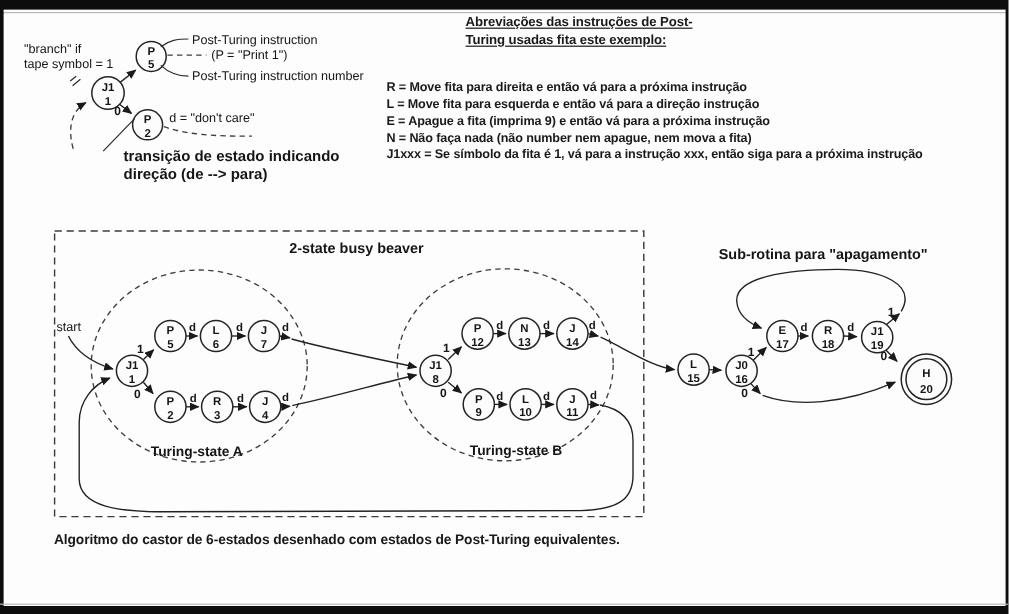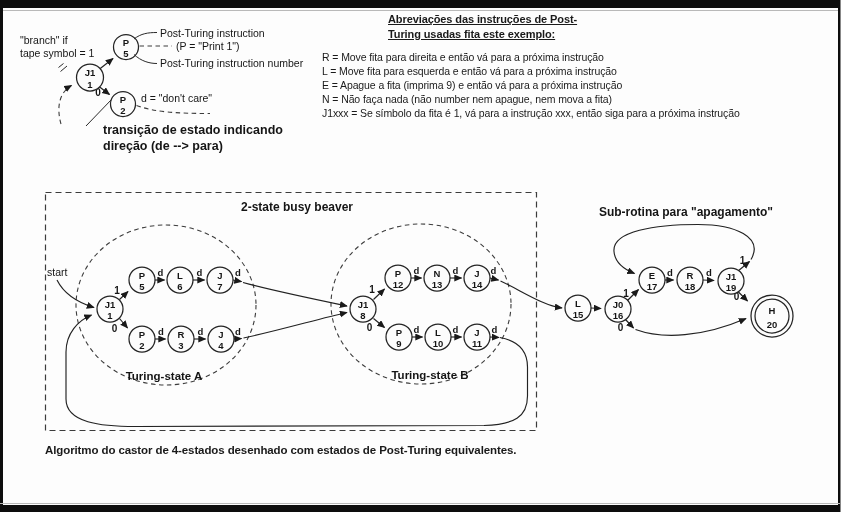--- a/index.html
+++ b/index.html
@@ -16,22 +16,22 @@
   .bar-right{left:838px;top:0;width:3px;height:512px;}
   .hairline{position:absolute;background:#b9b9b9;height:1px;left:0;width:841px;}
   .hl-top{top:10px;} .hl-bottom{top:503px;}
 
   .abbr-title{
     position:absolute; left:388px; top:12px;
     font-weight:bold; font-size:11px; line-height:14.5px;
     text-decoration:underline; letter-spacing:-0.1px; white-space:nowrap;
   }
   .abbr-list{
-    position:absolute; left:322px; top:50px;
-    font-weight:normal; font-size:10.5px; line-height:14px;
+    position:absolute; left:322px; top:66px;
+    font-weight:bold; font-size:10.5px; line-height:14px;
     letter-spacing:-0.1px; white-space:nowrap;
   }
   .caption{
     position:absolute; left:45px; top:444px;
     font-weight:bold; font-size:11.5px; white-space:nowrap; letter-spacing:-0.1px;
   }
   svg.diagram{position:absolute;left:0;top:0;}
   svg.diagram text{fill:#151515;}
   .nodetxt{font-size:9.5px;font-weight:bold;text-anchor:middle;}
   .elabel{font-size:10px;font-weight:bold;text-anchor:middle;}
@@ -56,27 +56,27 @@
   <div class="edge-bar bar-left"></div>
   <div class="edge-bar bar-right"></div>
 
   <div class="abbr-title">
     <div>Abreviações das instruções de Post-</div>
     <div>Turing usadas fita este exemplo:</div>
   </div>
 
   <div class="abbr-list">
     <div>R = Move fita para direita e então vá para a próxima instrução</div>
-    <div>L = Move fita para esquerda e então vá para a próxima instrução</div>
+    <div>L = Move fita para esquerda e então vá para a direção instrução</div>
     <div>E = Apague a fita (imprima 9) e então vá para a próxima instrução</div>
     <div>N = Não faça nada (não number nem apague, nem mova a fita)</div>
     <div>J1xxx = Se símbolo da fita é 1, vá para a instrução xxx, então siga para a próxima instrução</div>
   </div>
 
-  <div class="caption">Algoritmo do castor de 4-estados desenhado com estados de Post-Turing equivalentes.</div>
+  <div class="caption">Algoritmo do castor de 6-estados desenhado com estados de Post-Turing equivalentes.</div>
 
   <svg class="diagram" width="841" height="512" viewBox="0 0 841 512">
     <defs>
       <marker id="arr" markerWidth="9" markerHeight="8" refX="7.2" refY="3.5" orient="auto" markerUnits="userSpaceOnUse">
         <path d="M0,0 L8,3.5 L0,7 z" fill="#1a1a1a"></path>
       </marker>
     </defs>
 
     <g>
       <text class="ann" x="20" y="44">"branch" if</text>

